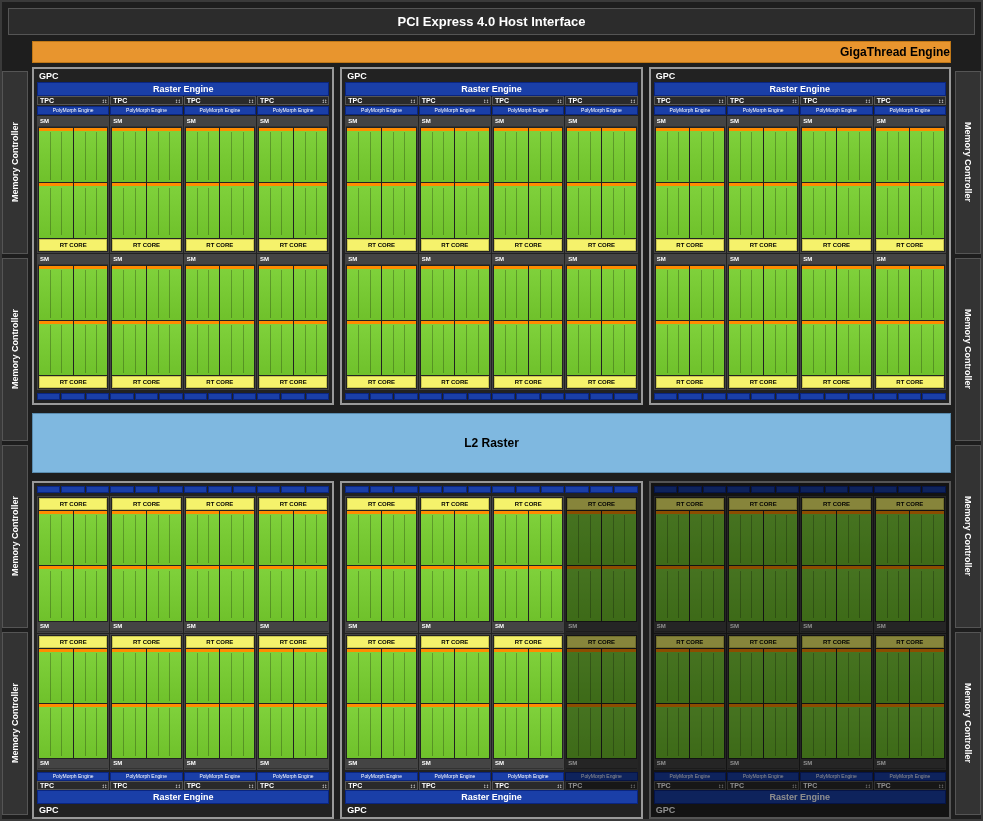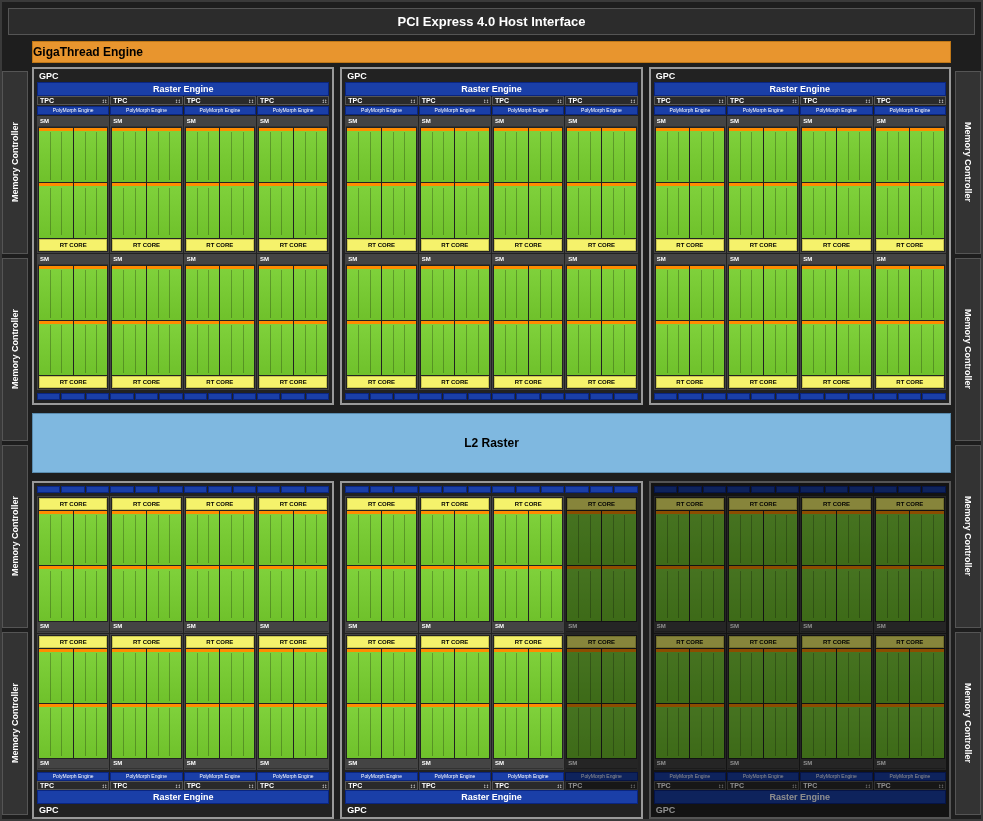--- a/index.html
+++ b/index.html
@@ -1,19 +1,19 @@
 <!DOCTYPE html>
 <html><head>
 <meta charset="utf-8">
 <style>
   * { box-sizing: border-box; margin: 0; padding: 0; }
   body { background: #161616; font-family: Arial, Helvetica, sans-serif; color: #fff; }
   .chip { width: 983px; height: 821px; margin: 0 auto; background: #1e1e1e; border: 2px solid #3a3a3a; position: relative; display: flex; flex-direction: column; }
   .pci { background: #2c2c2c; border: 1px solid #555; text-align: center; font-weight: bold; font-size: 13px; padding: 5px 16px; margin: 6px; }
-  .gt { background: #e8952e; color: #000; text-align: left; font-weight: bold; font-size: 12px; padding: 3px 0; margin: 0 30px 4px 30px; border: 1px solid #c07818; }
+  .gt { background: #e8952e; color: #000; text-align: right; font-weight: bold; font-size: 12px; padding: 3px 0; margin: 0 30px 4px 30px; border: 1px solid #c07818; }
   .main { flex: 1; display: flex; position: relative; }
   .memcol { width: 26px; display: flex; flex-direction: column; gap: 4px; padding: 4px 0; }
   .mc { flex: 1; background: #333; border: 1px solid #555; display: flex; align-items: center; justify-content: center; }
   .mc span { writing-mode: vertical-rl; font-size: 9px; font-weight: bold; white-space: nowrap; }
   .memcol.left .mc span { transform: rotate(180deg); }
   .center { flex: 1; display: flex; flex-direction: column; padding: 0 4px; }
   .gpc-row { flex: 1; display: flex; gap: 6px; }
   .l2 { background: #7fb8e0; color: #000; text-align: center; font-weight: bold; font-size: 12px; padding: 22px 0; margin: 8px 0; border: 1px solid #5a8caf; }
   .gpc { flex: 1; background: #222; border: 2px solid #999; display: flex; flex-direction: column; position: relative; padding: 1px; }
   .gpc.dim { filter: brightness(0.55); }

